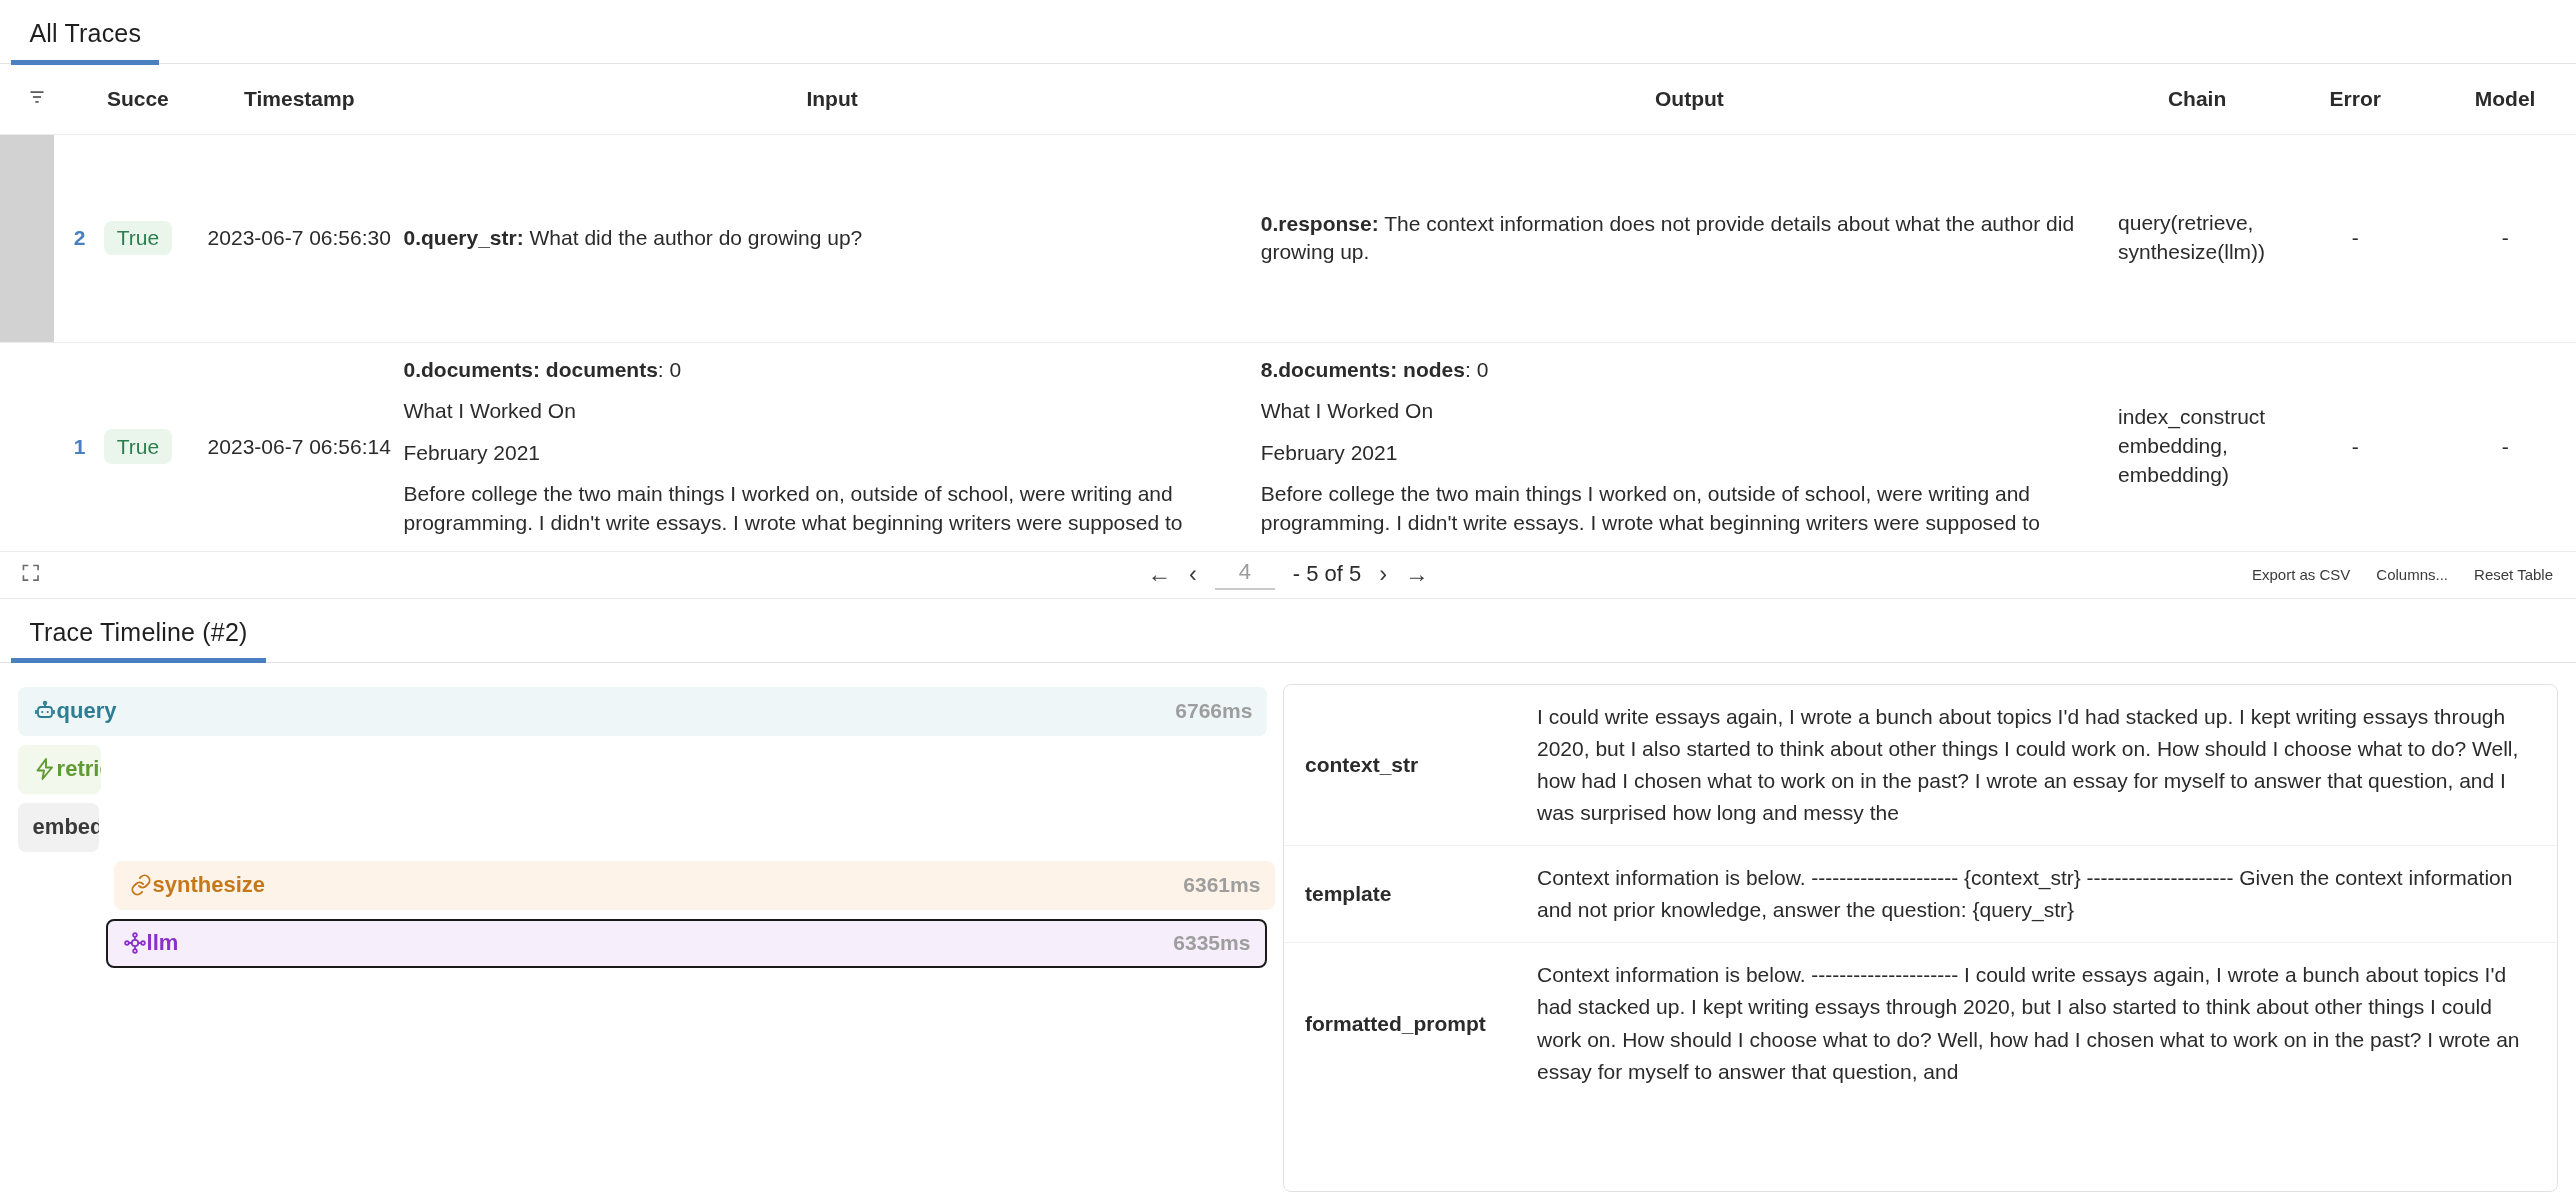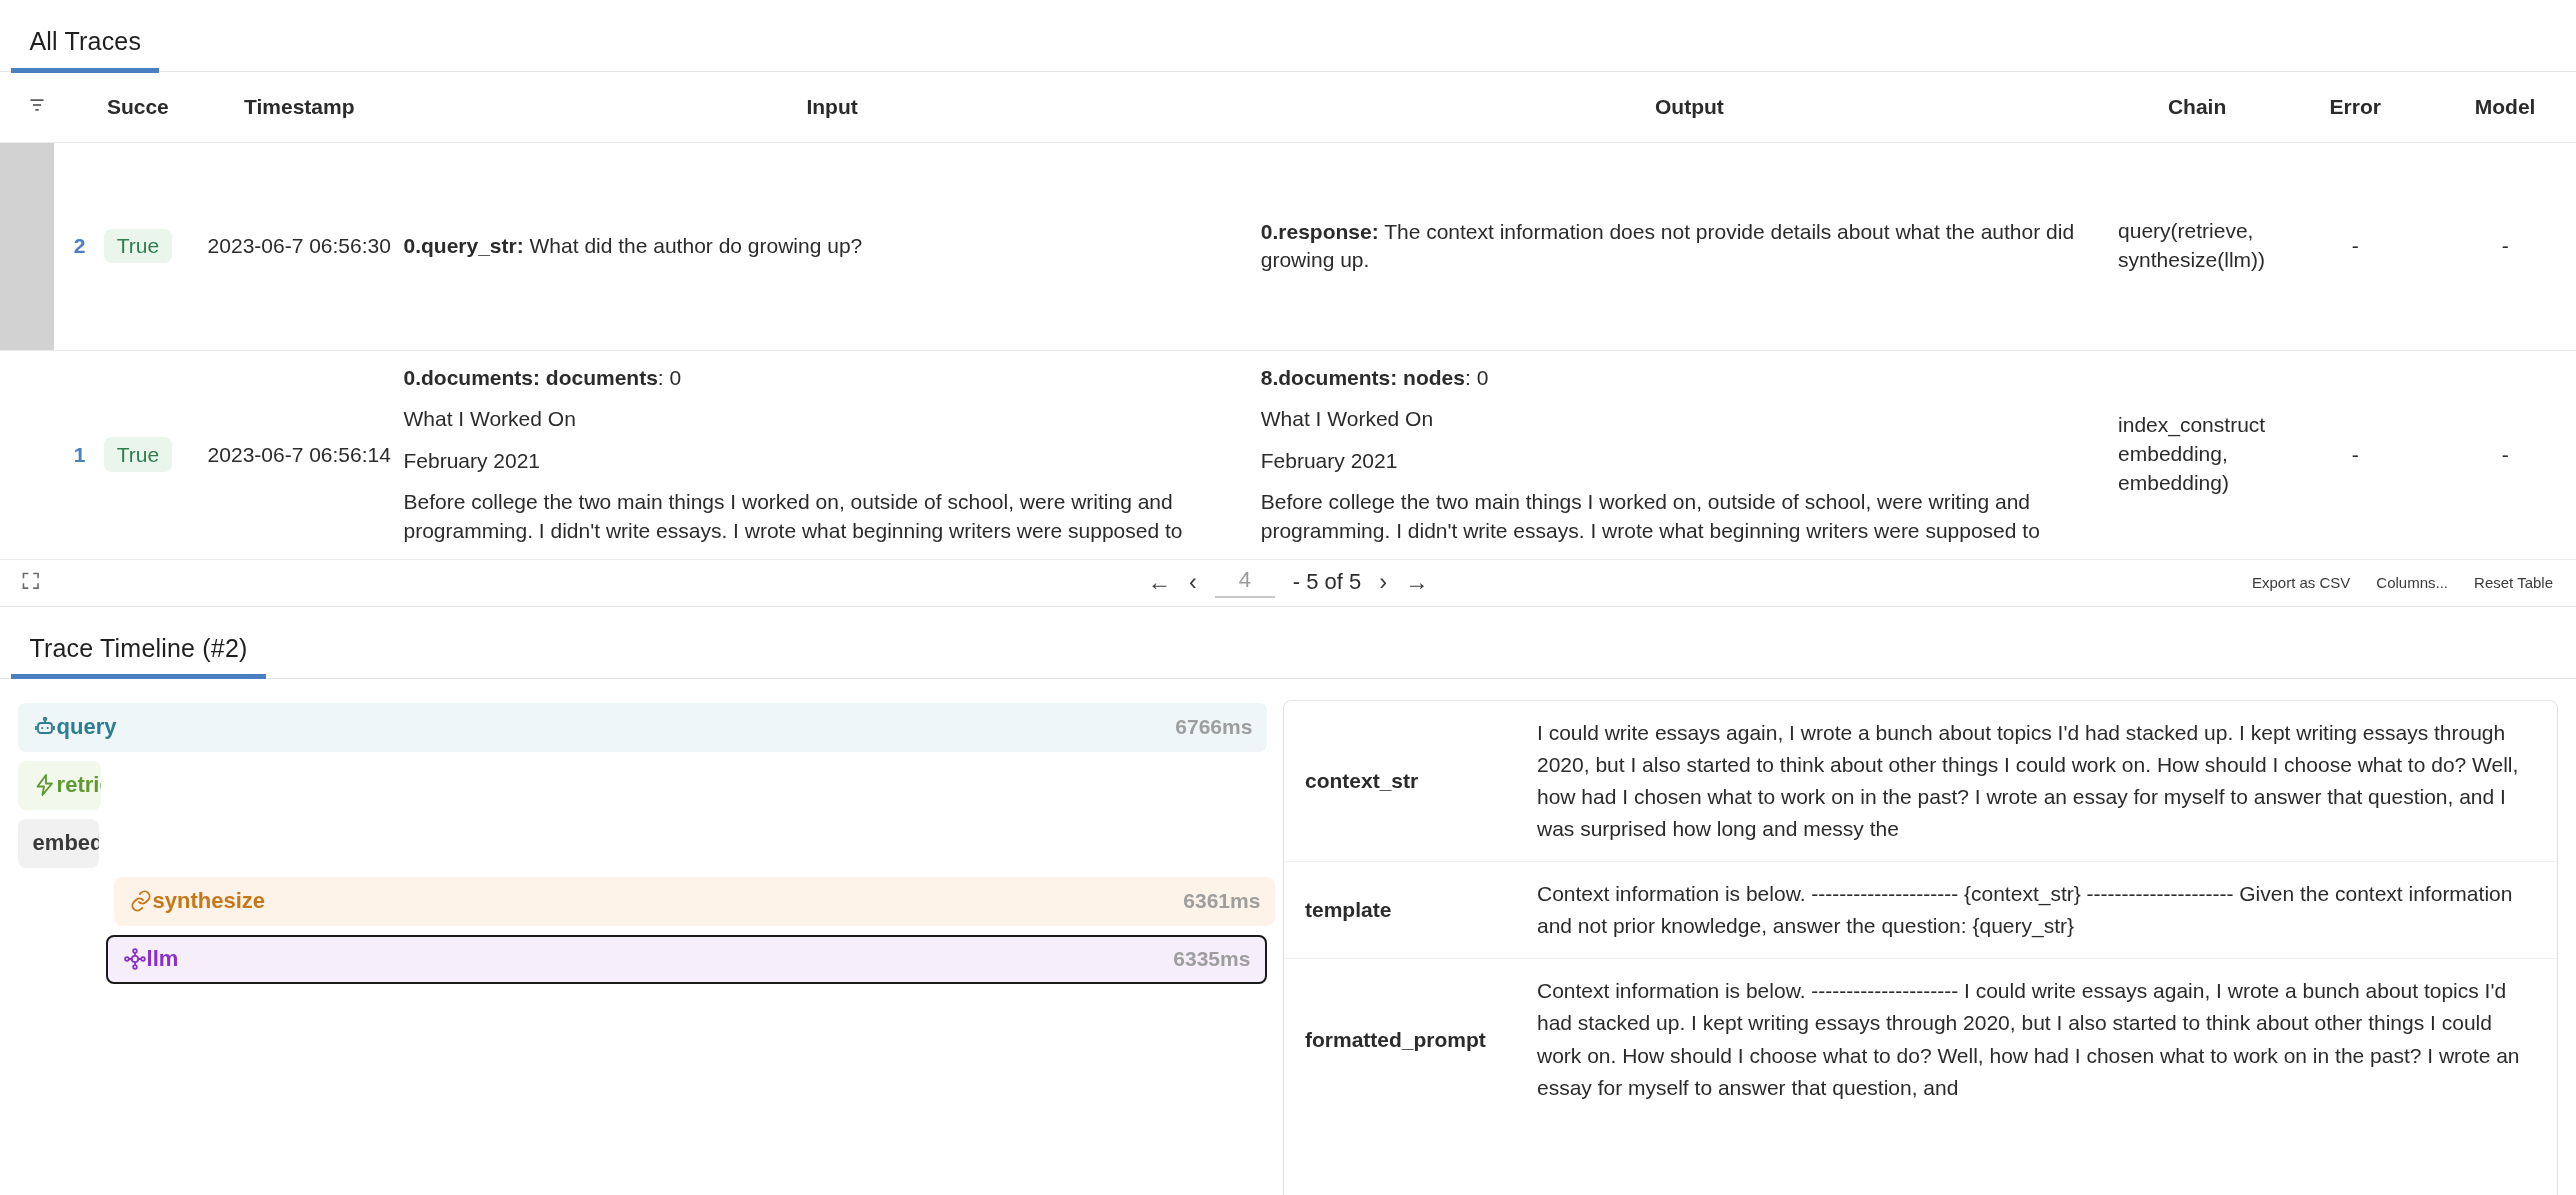--- a/index.html
+++ b/index.html
@@ -7,21 +7,21 @@
     width: 2576px; height: 1196px;
     background: #ffffff;
     font-family: "Liberation Sans", sans-serif;
     color: #2b2b2b;
     overflow: hidden;
   }
 
   
   .tabbar {
     position: relative;
-    height: 72px;
+    height: 64px;
     border-bottom: 1.6px solid #e3e3e3;
     display: flex;
     align-items: flex-end;
   }
   .tab {
     position: relative;
     font-size: 25px;
     color: #1f1f1f;
     padding: 0 18px 14.6px 18px;
     margin-left: 11.4px;

